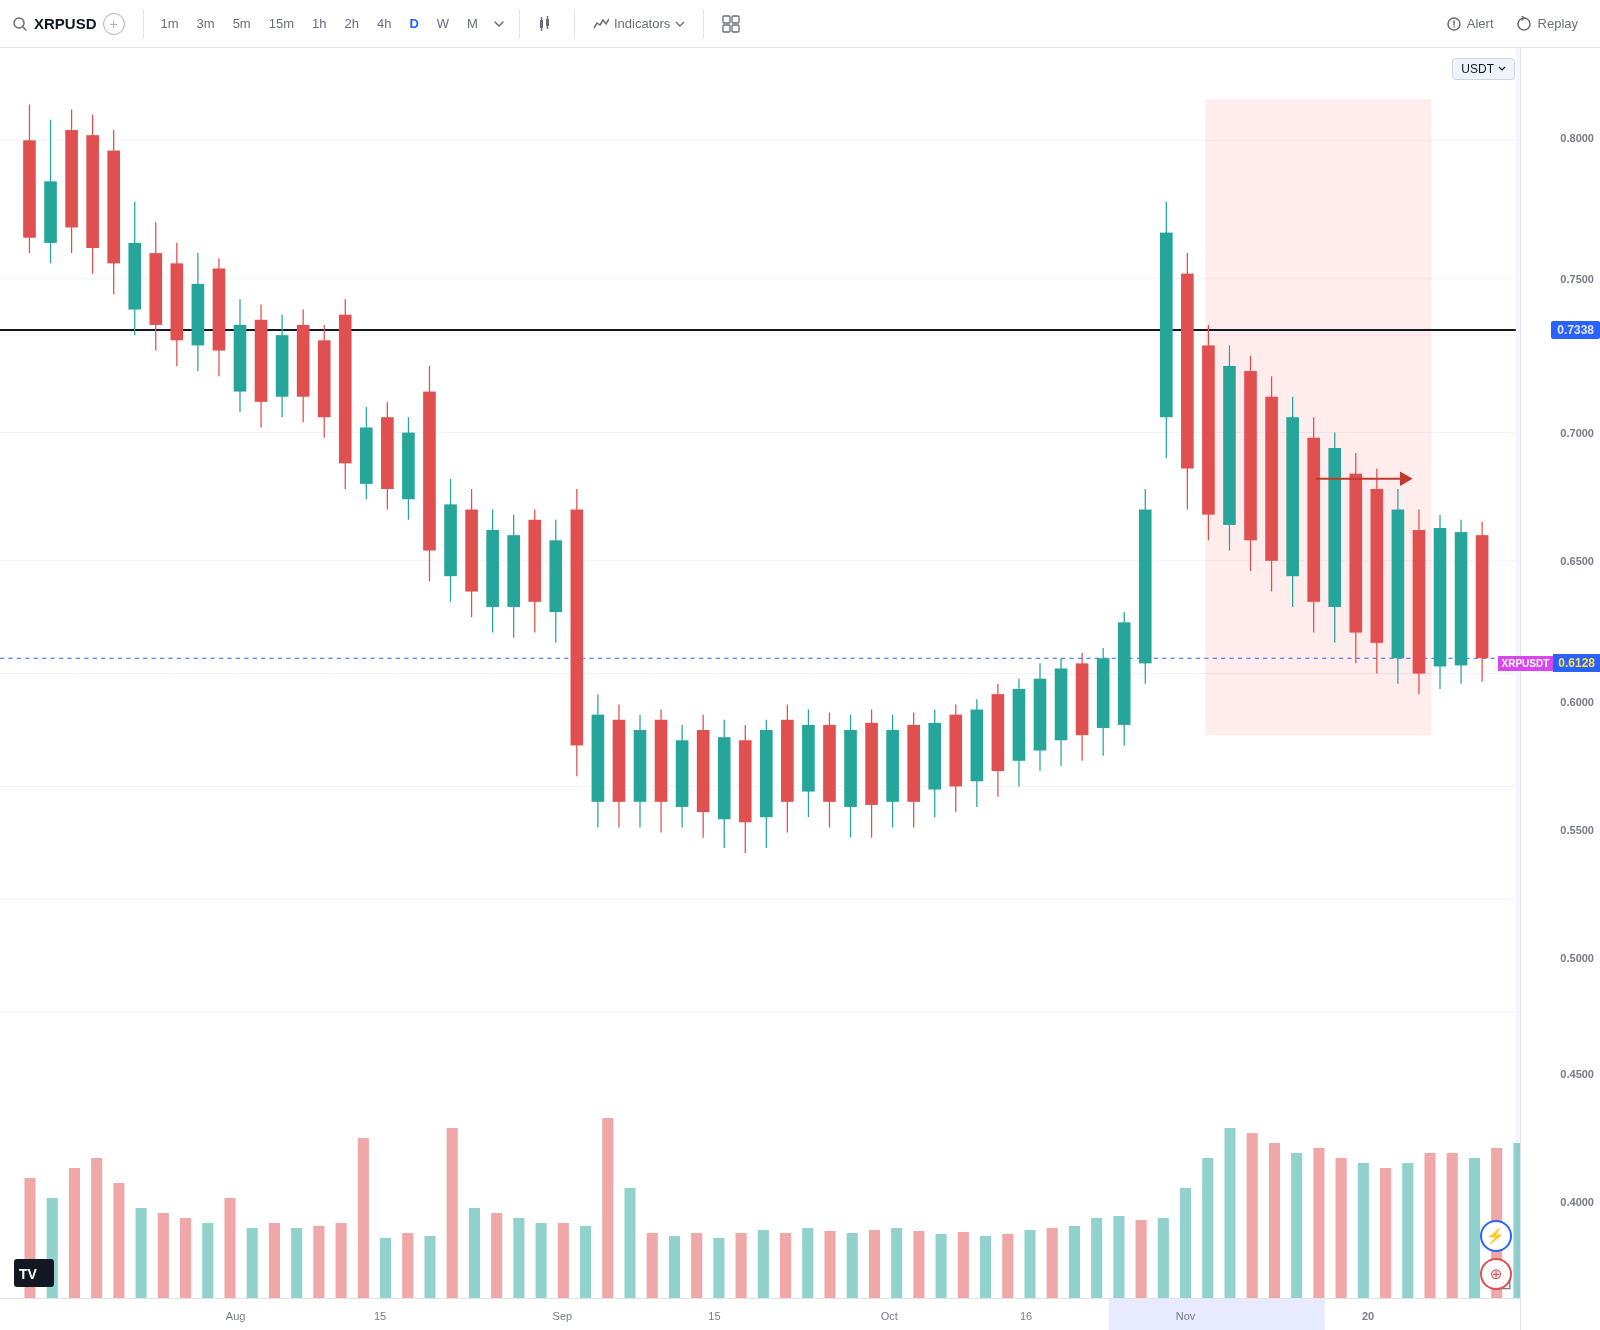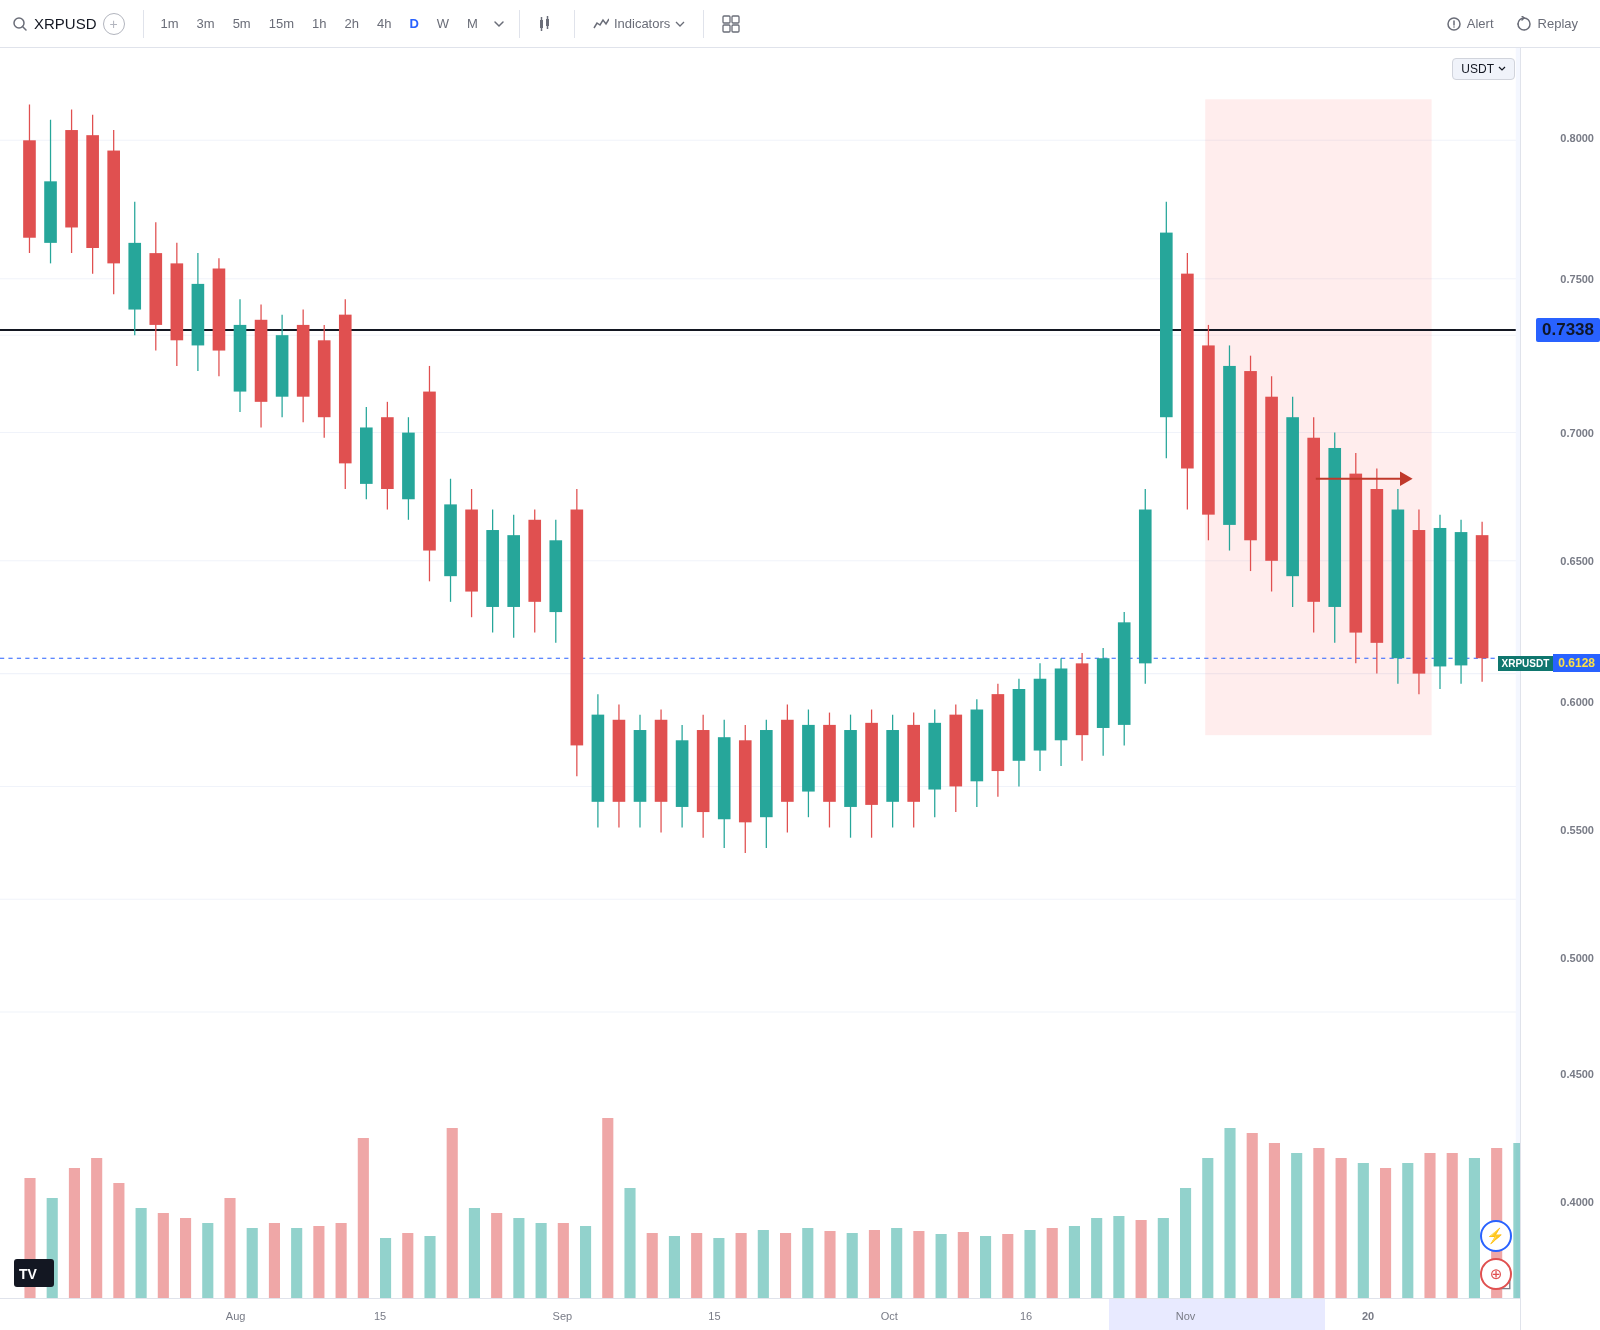--- a/index.html
+++ b/index.html
@@ -28,21 +28,21 @@
       display: flex;
       align-items: center;
       gap: 6px;
       margin-right: 8px;
     }
     .search-icon-wrap {
       display: flex; align-items: center;
     }
     .symbol-name {
       font-size: 15px;
-      font-weight: 400;
+      font-weight: 700;
       color: #131722;
     }
     .add-btn {
       width: 22px; height: 22px;
       border-radius: 50%;
       border: 1.5px solid #b2b5be;
       background: transparent;
       cursor: pointer;
       display: flex; align-items: center; justify-content: center;
       font-size: 14px; color: #b2b5be;
@@ -118,23 +118,23 @@
       right: 6px;
       font-size: 11px;
       color: #787b86;
       transform: translateY(-50%);
       white-space: nowrap;
       font-weight: bold;
     }
     .price-label-highlight {
       position: absolute;
       right: 0;
-      font-size: 17px;
+      font-size: 12px;
       font-weight: 600;
-      color: #0f172a;
+      color: #e5e5e5;
       background: #2962ff;
       padding: 2px 6px;
       transform: translateY(-50%);
       white-space: nowrap;
       border-radius: 2px;
     }
 
     
     #usdt-selector {
       position: absolute;
@@ -588,21 +588,21 @@
 
   <div id="price-axis">
     <div class="price-label" style="top:7%;">0.8000</div>
     <div class="price-label" style="top:18%;">0.7500</div>
 
     <div class="price-label-highlight" style="top:22%;">0.7338</div>
     <div class="price-label" style="top:30%;">0.7000</div>
     <div class="price-label" style="top:40%;">0.6500</div>
 
     <div style="position:absolute;right:0;top:48%;transform:translateY(-50%);display:flex;align-items:center;gap:0;">
-      <span style="background:#0f766e;color:#fff;font-size:10px;padding:2px 4px;font-weight:600;">XRPUSDT</span>
+      <span style="background:#d946ef;color:#fff;font-size:10px;padding:2px 4px;font-weight:600;">XRPUSDT</span>
       <span style="background:#2962ff;color:#fde047;font-size:12px;padding:2px 5px;font-weight:600;">0.6128</span>
     </div>
     <div class="price-label" style="top:51%;">0.6000</div>
     <div class="price-label" style="top:61%;">0.5500</div>
     <div class="price-label" style="top:71%;">0.5000</div>
     <div class="price-label" style="top:80%;">0.4500</div>
     <div class="price-label" style="top:90%;">0.4000</div>
   </div>
 
   <div id="time-axis">

